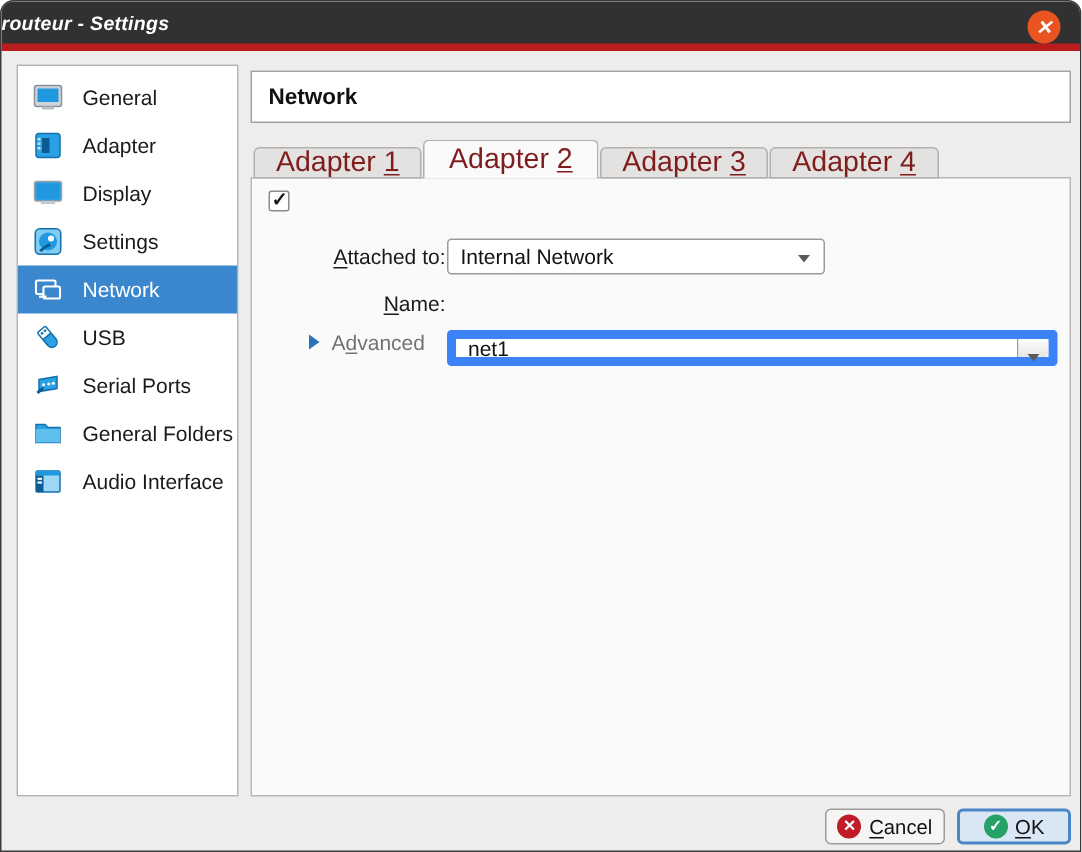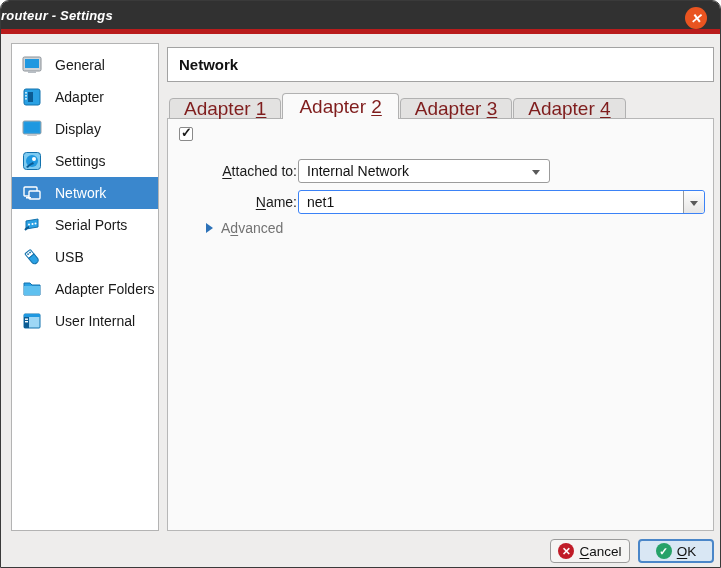--- a/index.html
+++ b/index.html
@@ -24,21 +24,21 @@
   .tab.active{height:26px;background:#fafafa;border-bottom:none;padding:4px 16px;}
   
   .panel{position:absolute;left:166px;top:117px;width:547px;height:413px;background:#fafafa;border:1px solid #b7b7b7;}
   .mn{text-decoration:underline;text-underline-offset:2px;}
   .row-check{position:absolute;left:11px;top:8px;display:flex;align-items:center;gap:7px;font-size:14px;color:#1a1a1a;}
   .checkbox{width:14px;height:14px;background:#ffffff;border:1px solid #8a8a8a;border-radius:2px;position:relative;cursor:pointer;}
   .checkbox .mark{position:absolute;left:1px;top:-3px;font-size:13px;color:#1c1c1c;font-weight:bold;}
   .form-label{position:absolute;width:129px;text-align:right;font-size:14px;color:#1a1a1a;line-height:24px;}
   .dropdown{position:absolute;left:130px;width:252px;height:24px;background:#ffffff;border:1px solid #9b9b9b;border-radius:3px;display:flex;align-items:center;padding-left:8px;font-size:14px;color:#111111;cursor:pointer;}
   .dropdown .arrow{position:absolute;right:9px;top:10px;width:0;height:0;border-left:4px solid transparent;border-right:4px solid transparent;border-top:5px solid #5a5a5a;}
-  .combo{position:absolute;left:130px;width:407px;height:24px;background:#ffffff;border:1px solid #3b82f6;border-radius:3px;display:flex;align-items:center;}
+  .combo{position:absolute;left:130px;width:407px;height:24px;background:#ffffff;border:6px solid #3b82f6;border-radius:3px;display:flex;align-items:center;margin-top:30px;}
   .combo input{flex:1;border:none;outline:none;background:transparent;font-size:14px;color:#111111;padding:0 0 0 8px;font-family:"Liberation Sans",sans-serif;}
   .combo-btn{width:21px;height:100%;border-left:1px solid #9b9b9b;background:linear-gradient(#fdfdfd,#e7e6e5);border-radius:0 3px 3px 0;position:relative;cursor:pointer;}
   .combo-btn .arrow{position:absolute;right:6px;top:10px;width:0;height:0;border-left:4px solid transparent;border-right:4px solid transparent;border-top:5px solid #5a5a5a;}
   .row-advanced{position:absolute;left:38px;top:101px;display:flex;align-items:center;gap:8px;font-size:14px;color:#737373;cursor:pointer;}
   .tri-right{width:0;height:0;border-top:5px solid transparent;border-bottom:5px solid transparent;border-left:7px solid #2d72b8;}
   
   .btn{position:absolute;top:538px;height:24px;border-radius:4px;display:flex;align-items:center;justify-content:center;gap:5px;font-size:13.5px;color:#111111;cursor:pointer;}
   .btn-cancel{left:549px;width:80px;background:#f6f5f4;border:1px solid #9b9b9b;}
   .btn-ok{left:637px;width:76px;background:#d9e7f4;border:2px solid #4a86c8;}
   .ico-circle{width:16px;height:16px;border-radius:50%;display:flex;align-items:center;justify-content:center;color:#ffffff;font-size:10.5px;font-weight:bold;line-height:1;}
@@ -114,65 +114,65 @@
             <rect x="8" y="9" width="11" height="8" rx="1" fill="#3a87cd" stroke="#ffffff" stroke-width="1.4"></rect>
             <rect x="5" y="15" width="5" height="1.5" fill="#ffffff"></rect>
           </svg>
       </span>
       <span>Network</span>
     </div>
 
     <div class="side-item">
       <span class="side-icon">
         <svg width="22" height="22" viewBox="0 0 22 22">
-            <path d="M5 7 L17 5 L17 13 L5 15 Z" fill="#2aa1e4" stroke="#1372ad"></path>
-            <circle cx="8" cy="10.5" r="1" fill="#ffffff"></circle>
-            <circle cx="11.5" cy="10" r="1" fill="#ffffff"></circle>
-            <circle cx="14.5" cy="9.5" r="1" fill="#ffffff"></circle>
-            <path d="M4 16 C6 14 7 13 8 13" fill="none" stroke="#0b5c94" stroke-width="2"></path>
-          </svg>
-      </span>
-      <span>Serial Ports</span>
-    </div>
-
-    <div class="side-item">
-      <span class="side-icon">
-        <svg width="22" height="22" viewBox="0 0 22 22">
             <g transform="rotate(-40 11 11)">
               <rect x="7.5" y="4" width="7" height="6" rx="1" fill="#ffffff" stroke="#1372ad"></rect>
               <rect x="9" y="5.5" width="1.6" height="1.6" fill="#1372ad"></rect>
               <rect x="11.6" y="5.5" width="1.6" height="1.6" fill="#1372ad"></rect>
               <path d="M7.5 10 L14.5 10 L14.5 15 C14.5 17 13 18.5 11 18.5 C9 18.5 7.5 17 7.5 15 Z" fill="#2aa1e4" stroke="#1372ad"></path>
             </g>
           </svg>
       </span>
       <span>USB</span>
     </div>
 
     <div class="side-item">
       <span class="side-icon">
         <svg width="22" height="22" viewBox="0 0 22 22">
+            <path d="M5 7 L17 5 L17 13 L5 15 Z" fill="#2aa1e4" stroke="#1372ad"></path>
+            <circle cx="8" cy="10.5" r="1" fill="#ffffff"></circle>
+            <circle cx="11.5" cy="10" r="1" fill="#ffffff"></circle>
+            <circle cx="14.5" cy="9.5" r="1" fill="#ffffff"></circle>
+            <path d="M4 16 C6 14 7 13 8 13" fill="none" stroke="#0b5c94" stroke-width="2"></path>
+          </svg>
+      </span>
+      <span>Serial Ports</span>
+    </div>
+
+    <div class="side-item">
+      <span class="side-icon">
+        <svg width="22" height="22" viewBox="0 0 22 22">
             <path d="M3 5 L9 5 L11 7 L19 7 L19 17 L3 17 Z" fill="#2aa1e4" stroke="#1372ad"></path>
             <path d="M3 8 L19 8 L19 17 L3 17 Z" fill="#5fc0ef"></path>
           </svg>
       </span>
-      <span>Adapter Folders</span>
+      <span>General Folders</span>
     </div>
 
     <div class="side-item">
       <span class="side-icon">
         <svg width="22" height="22" viewBox="0 0 22 22">
             <rect x="3" y="4" width="16" height="14" rx="1" fill="#9ed7f5" stroke="#1372ad"></rect>
             <rect x="3" y="4" width="16" height="3" fill="#1f98e0"></rect>
             <rect x="3" y="7" width="5" height="11" fill="#0b5c94"></rect>
             <rect x="4" y="8.5" width="3" height="1.4" fill="#ffffff"></rect>
             <rect x="4" y="11" width="3" height="1.4" fill="#ffffff"></rect>
           </svg>
       </span>
-      <span>User Internal</span>
+      <span>Audio Interface</span>
     </div>
 
   </div>
 
   <div class="headerbox">
     <span>Network</span>
   </div>
 
   <div class="tabbar">
     <div class="tab">

